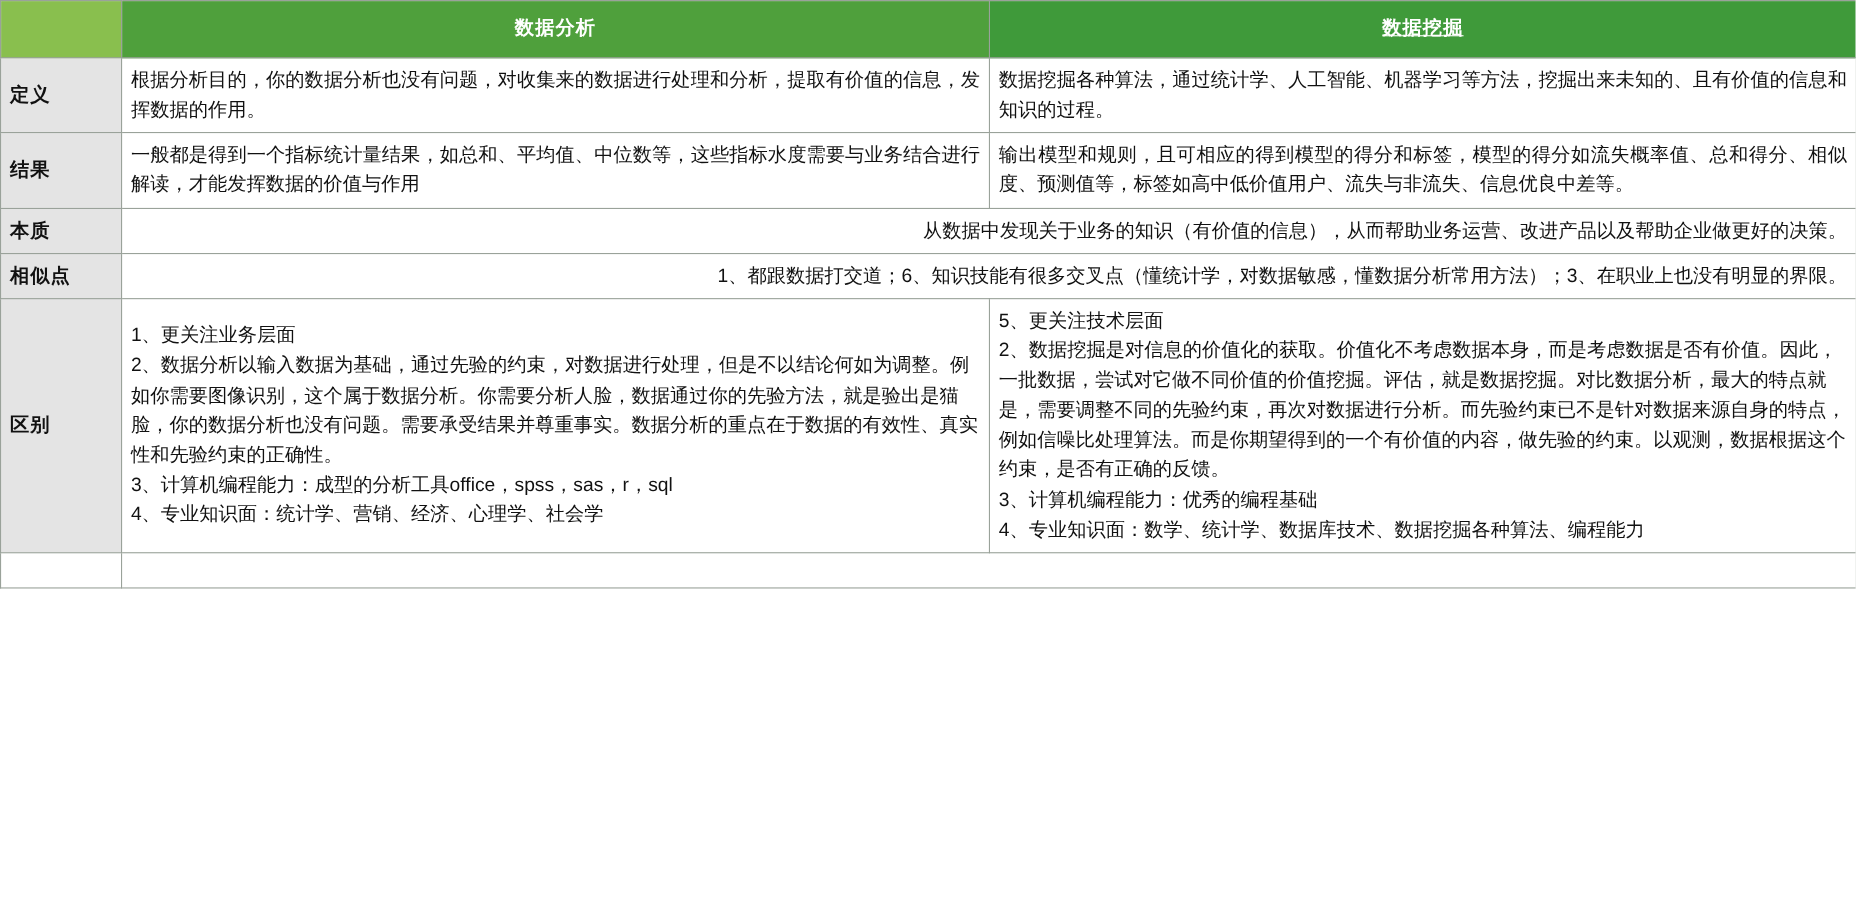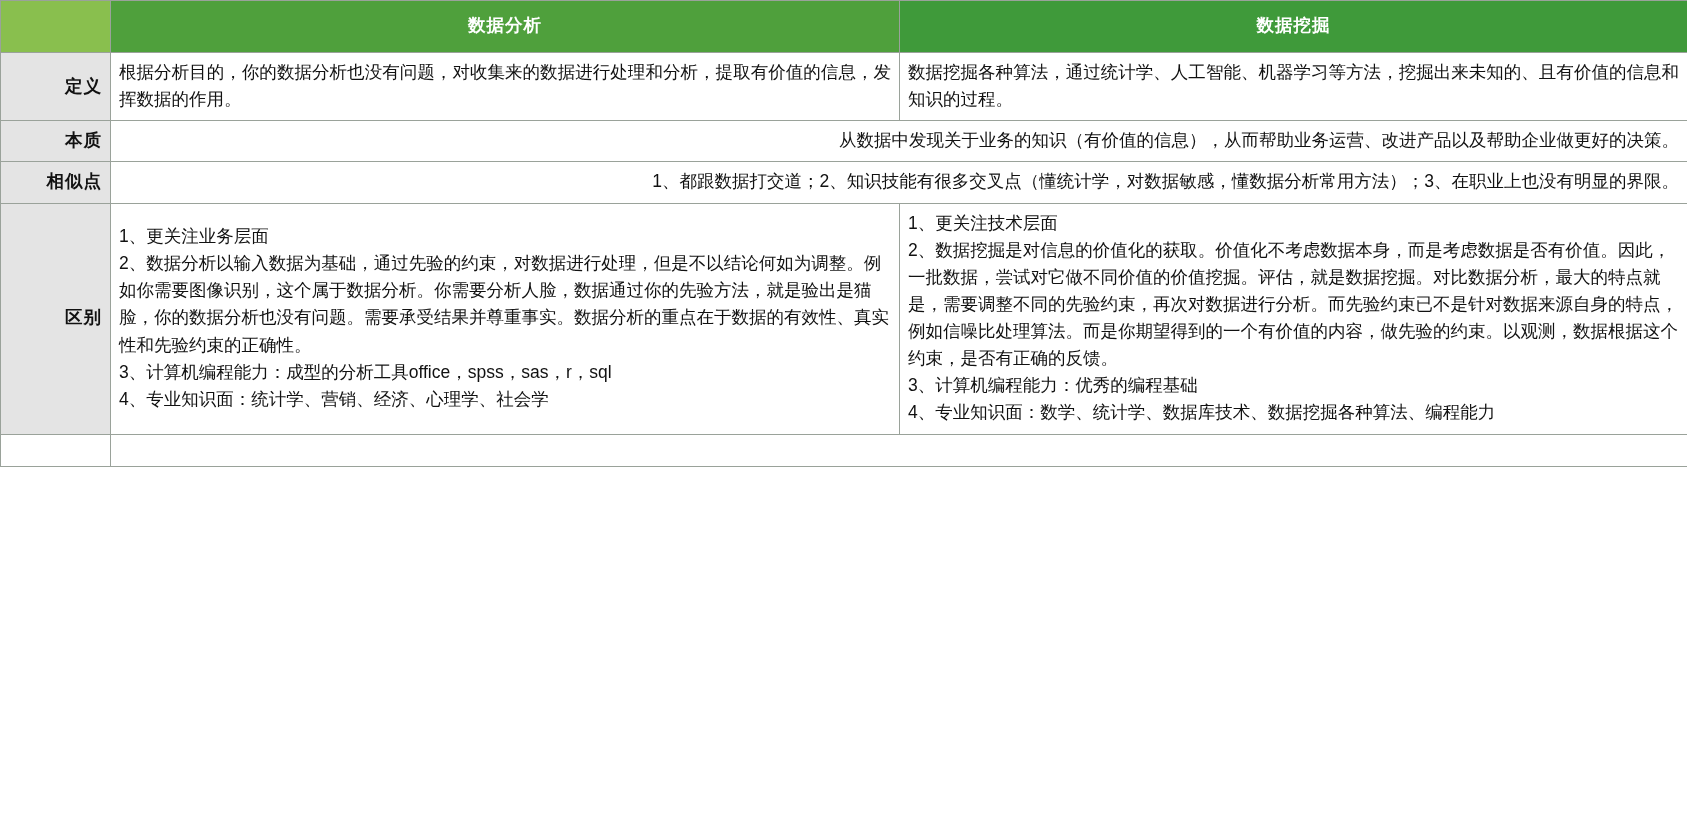--- a/index.html
+++ b/index.html
@@ -45,25 +45,25 @@
     background: #4e9b3b;
     background: #4f9c3a;
     color: #ffffff;
     font-weight: bold;
     font-size: 19.5px;
     letter-spacing: 1px;
     height: 38px;
     padding: 4px 8px;
   }
   .hdr-cell.green-a { background: #4fa03c; }
-  .hdr-cell.green-b { background: #3f9a3a; }
+  .hdr-cell.green-b { background: #3f9a3a; text-decoration: underline; }
 
   .row-label {
     background: #e4e4e4;
-    text-align: right;
+    text-align: left;
     font-weight: bold;
     font-size: 18px;
     letter-spacing: 1px;
     color: #111111;
     vertical-align: middle;
     padding: 6px 4px;
   }
   .cell-text {
     text-align: justify;
     text-justify: inter-ideograph;
@@ -108,38 +108,43 @@
 
       <tr>
         <td class="row-label">定义</td>
         <td class="cell-text">根据分析目的，你的数据分析也没有问题，对收集来的数据进行处理和分析，提取有价值的信息，发挥数据的作用。</td>
         <td class="cell-text">数据挖掘各种算法，通过统计学、人工智能、机器学习等方法，挖掘出来未知的、且有价值的信息和知识的过程。</td>
       </tr>
 
 
 
 
+      <tr>
+        <td class="row-label">结果</td>
+        <td class="cell-text">一般都是得到一个指标统计量结果，如总和、平均值、中位数等，这些指标水度需要与业务结合进行解读，才能发挥数据的价值与作用</td>
+        <td class="cell-text">输出模型和规则，且可相应的得到模型的得分和标签，模型的得分如流失概率值、总和得分、相似度、预测值等，标签如高中低价值用户、流失与非流失、信息优良中差等。</td>
+      </tr>
 
       <tr>
         <td class="row-label">本质</td>
         <td class="cell-text wide" colspan="2">从数据中发现关于业务的知识（有价值的信息），从而帮助业务运营、改进产品以及帮助企业做更好的决策。</td>
       </tr>
 
       <tr>
         <td class="row-label">相似点</td>
-        <td class="cell-text wide" colspan="2">1、都跟数据打交道；2、知识技能有很多交叉点（懂统计学，对数据敏感，懂数据分析常用方法）；3、在职业上也没有明显的界限。</td>
+        <td class="cell-text wide" colspan="2">1、都跟数据打交道；6、知识技能有很多交叉点（懂统计学，对数据敏感，懂数据分析常用方法）；3、在职业上也没有明显的界限。</td>
       </tr>
 
       <tr>
         <td class="row-label">区别</td>
         <td class="diff-cell nowrap-line">1、更关注业务层面
 2、数据分析以输入数据为基础，通过先验的约束，对数据进行处理，但是不以结论何如为调整。例如你需要图像识别，这个属于数据分析。你需要分析人脸，数据通过你的先验方法，就是验出是猫脸，你的数据分析也没有问题。需要承受结果并尊重事实。数据分析的重点在于数据的有效性、真实性和先验约束的正确性。
 3、计算机编程能力：成型的分析工具office，spss，sas，r，sql
 4、专业知识面：统计学、营销、经济、心理学、社会学</td>
-        <td class="diff-cell nowrap-line">1、更关注技术层面
+        <td class="diff-cell nowrap-line">5、更关注技术层面
 2、数据挖掘是对信息的价值化的获取。价值化不考虑数据本身，而是考虑数据是否有价值。因此，一批数据，尝试对它做不同价值的价值挖掘。评估，就是数据挖掘。对比数据分析，最大的特点就是，需要调整不同的先验约束，再次对数据进行分析。而先验约束已不是针对数据来源自身的特点，例如信噪比处理算法。而是你期望得到的一个有价值的内容，做先验的约束。以观测，数据根据这个约束，是否有正确的反馈。
 3、计算机编程能力：优秀的编程基础
 4、专业知识面：数学、统计学、数据库技术、数据挖掘各种算法、编程能力</td>
       </tr>
 
       <tr class="bottom-strip">
         <td></td>
         <td colspan="2"></td>
       </tr>
     </tbody>

